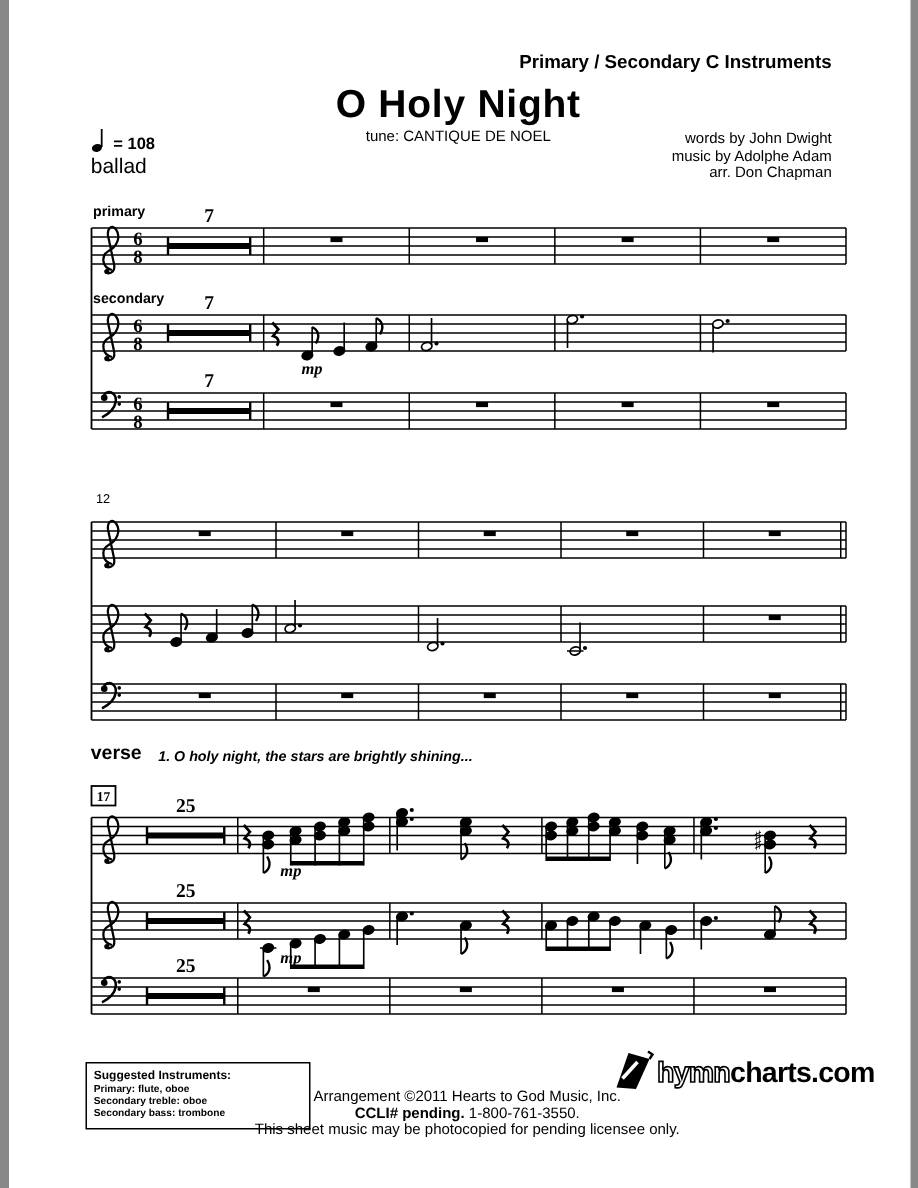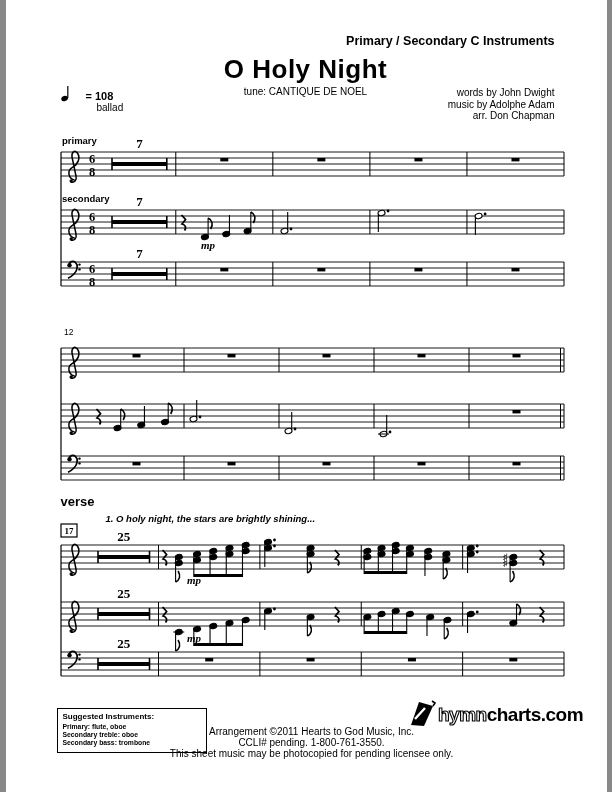--- a/index.html
+++ b/index.html
@@ -3,33 +3,33 @@
 <meta charset="utf-8">
 <style>
   html,body{margin:0;padding:0;background:#888;}
   .page{position:relative;width:601px;height:792px;background:#fff;margin:0 auto;
         font-family:"Liberation Sans",sans-serif;color:#000;overflow:hidden;}
   .abs{position:absolute;}
   .instrumentation{top:34px;right:52px;font-size:12.5px;font-weight:bold;}
   .title{top:54px;left:0;width:600px;text-align:center;font-size:26px;font-weight:bold;letter-spacing:0.5px;}
   .tuneline{top:86px;left:0;width:600px;text-align:center;font-size:10px;}
   .credits{top:87px;right:52px;text-align:right;font-size:10px;line-height:11.5px;}
-  .tempo{top:85px;left:55px;display:flex;align-items:flex-end;gap:15px;}
+  .tempo{top:85px;left:55px;display:flex;align-items:flex-end;gap:5px;}
   .tempo-text{font-size:11px;font-weight:bold;}
-  .ballad{top:102px;left:55px;font-size:10px;margin-left:36px;}
+  .ballad{top:102px;left:55px;font-size:14px;}
   .verse-label{top:494px;left:55px;font-size:13px;font-weight:bold;}
-  .verse-lyric{top:513px;left:100px;font-size:9.5px;font-weight:bold;font-style:italic;}
+  .verse-lyric{top:499px;left:100px;font-size:9.5px;font-weight:bold;font-style:italic;}
   #score-svg{position:absolute;top:0;left:0;}
   .sugg-box{left:51px;top:708px;width:122px;border:1.5px solid #000;padding:3px 21px 4px 5px;}
   .sugg-title{font-size:8px;font-weight:bold;margin-bottom:2px;}
   .sugg-line{font-size:6.8px;font-weight:bold;line-height:8.2px;}
   .logo-row{top:700px;left:0;width:612px;display:flex;justify-content:flex-end;}
   .center-line{left:0;width:612px;text-align:center;font-size:10px;}
   .c1{top:726px;} .c2{top:737px;} .c3{top:748px;}
-  .bold{font-weight:normal;}
+  .bold{font-weight:bold;}
 </style>
 </head>
 <body>
 
 <div class="page">
 
   <div class="abs instrumentation">Primary / Secondary C Instruments</div>
   <div class="abs title">O Holy Night</div>
   <div class="abs tuneline">tune: CANTIQUE DE NOEL</div>
 

